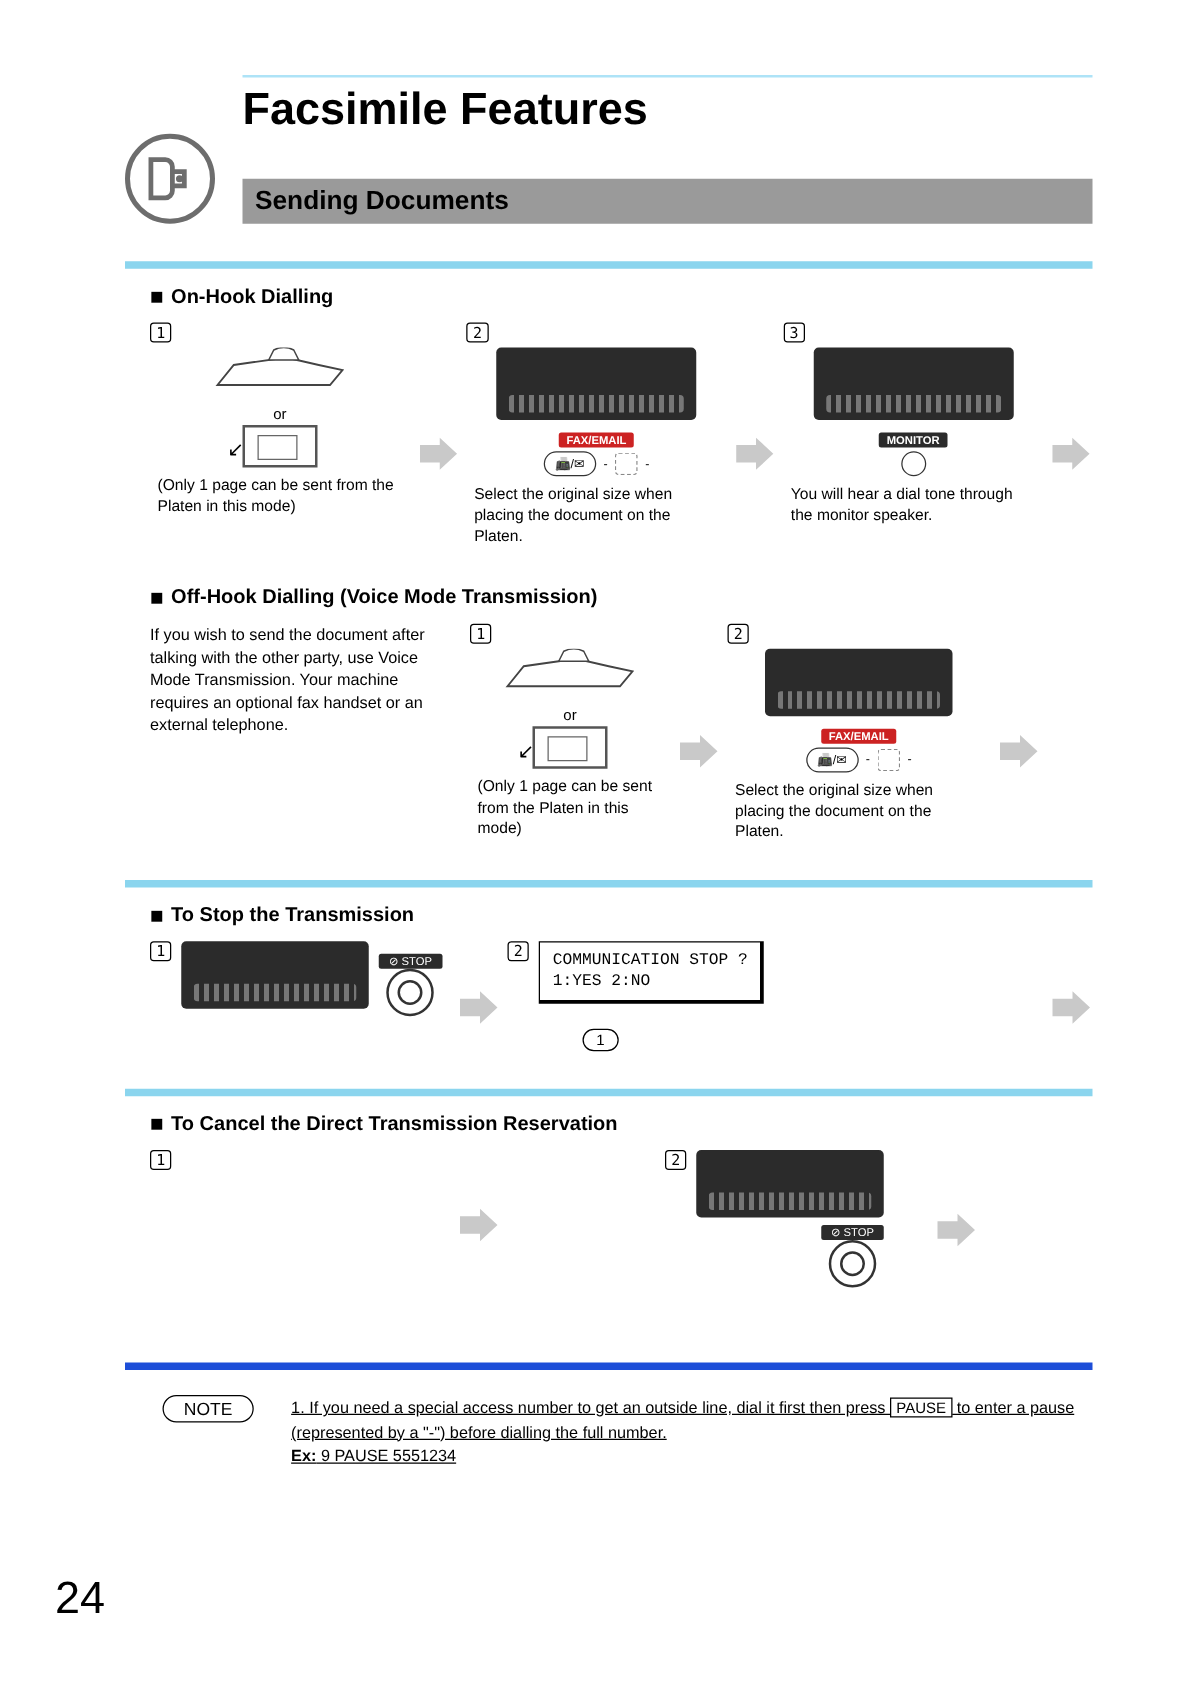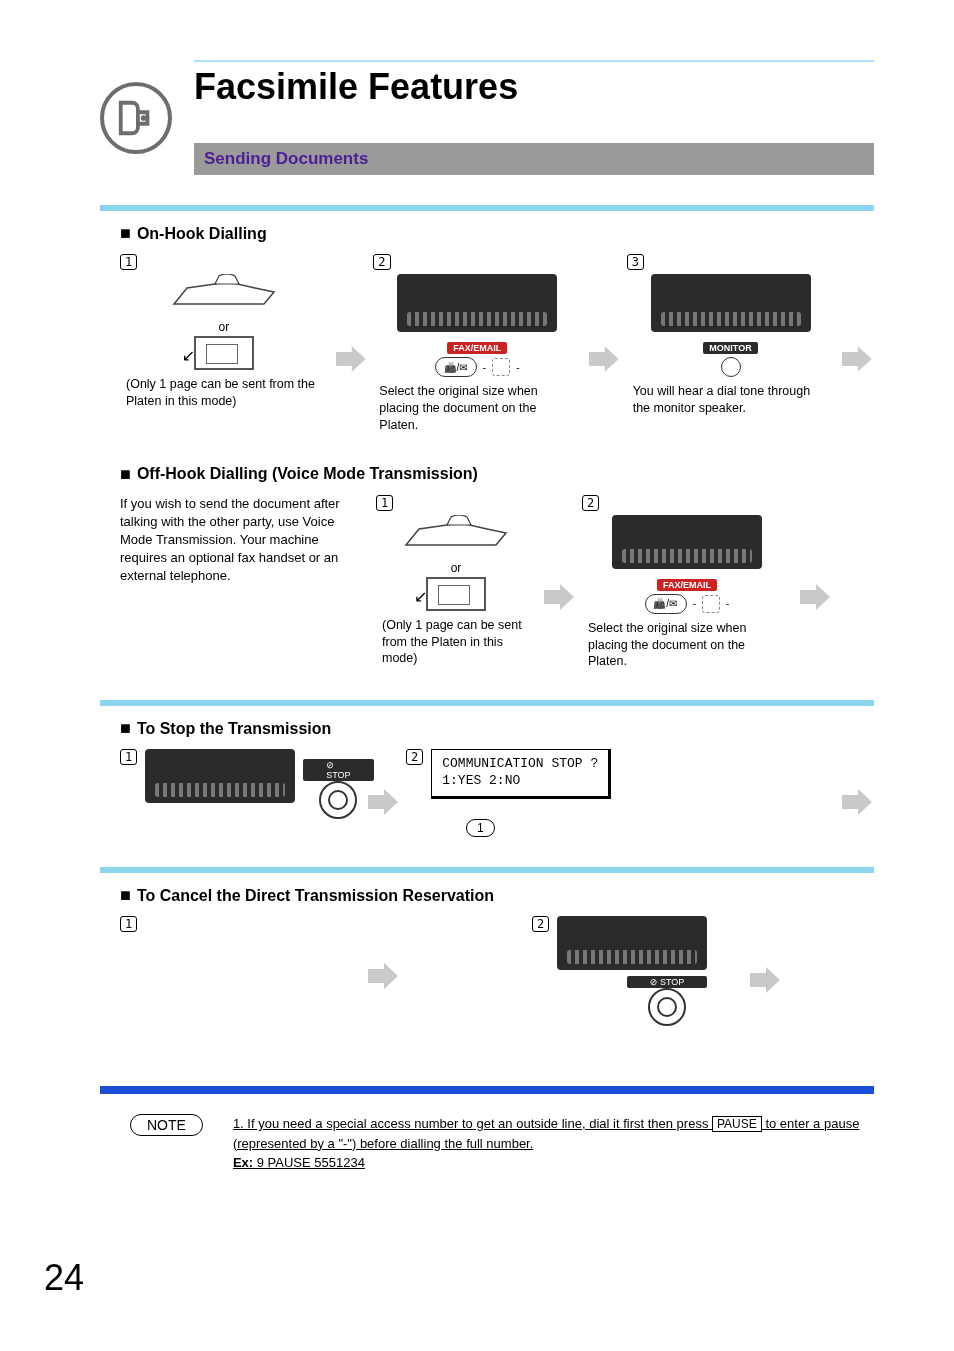--- a/index.html
+++ b/index.html
@@ -6,34 +6,34 @@
   body {
     background: #fff;
     font-family: Arial, Helvetica, sans-serif;
     width: 954px;
     height: 1351px;
     position: relative;
     color: #000;
     font-size: 13.5px;
   }
   .page { padding: 60px 80px 40px 100px; }
-  .header { display: flex; align-items: center; margin-bottom: 30px; }
+  .header { display: flex; align-items: flex-end; margin-bottom: 30px; }
   .header-icon {
     width: 72px; height: 72px;
     border: 4px solid #6d6d6d;
     border-radius: 50%;
     display: flex; align-items: center; justify-content: center;
     margin-right: 22px;
     flex-shrink: 0;
   }
   .header-icon svg { width: 42px; height: 42px; }
   .header-text { flex: 1; border-top: 2px solid #aee3f7; padding-top: 4px; }
   .page-title { font-size: 36px; font-weight: bold; margin-bottom: 8px; }
   .subtitle-bar {
-    background: #9a9a9a; color: #4c1d95; font-size: 17px; font-weight: bold;
+    background: #9a9a9a; color: #000000; font-size: 21px; font-weight: bold;
     padding: 6px 10px; width: 100%; margin-top: 35px;
   }
 
   .section-bar { height: 6px; background: #8bd5ee; margin-bottom: 12px; }
 
   .section-heading {
     font-size: 16px; font-weight: bold; margin-bottom: 10px;
     display: flex; align-items: center; gap: 6px;
   }
   .section-heading .bullet { font-size: 18px; }
@@ -95,39 +95,39 @@
   .detail-row { display: flex; align-items: center; gap: 6px; font-size: 10px; }
 
   .caption { font-size: 12.5px; line-height: 1.35; text-align: left; width: 100%; padding: 0 6px; }
 
   .arrow {
     width: 34px; height: 34px; align-self: center; margin-top: 30px;
   }
   .arrow svg { width: 100%; height: 100%; }
 
   .intro-text { font-size: 13px; line-height: 1.4; width: 240px; margin-right: 10px; }
-  .stop-label { background: #2b2b2b; color: #fff; font-size: 9px; padding: 1px 23px; border-radius: 2px; }
+  .stop-label { background: #2b2b2b; color: #fff; font-size: 9px; padding: 1px 8px; border-radius: 2px; }
   .stop-circle {
     width: 38px; height: 38px; border-radius: 50%;
     border: 2.5px solid #333; display: flex; align-items: center; justify-content: center;
   }
   .stop-circle-inner { width: 20px; height: 20px; border-radius: 50%; border: 2px solid #333; }
 
   .lcd-box {
     border: 1.5px solid #000; border-right: 3px solid #000; border-bottom: 3px solid #000;
     padding: 6px 10px; font-family: "Courier New", monospace; font-size: 13px;
     white-space: pre; line-height: 1.3; margin-bottom: 20px;
   }
   .key-oval {
     border: 1.5px solid #000; border-radius: 10px; padding: 1px 10px;
     font-size: 12px; display: inline-block;
   }
 
   .note-row {
-    border-top: 8px solid #1d4ed8; padding-top: 20px; margin-top: 60px;
+    border-top: 6px solid #1d4ed8; padding-top: 20px; margin-top: 60px;
     display: flex; align-items: flex-start; gap: 30px;
   }
   .note-badge {
     border: 1.5px solid #000; border-radius: 16px; padding: 2px 16px;
     font-size: 14px; flex-shrink: 0; margin-left: 30px;
   }
   .note-text { font-size: 13px; line-height: 1.5; text-decoration: underline; }
   .inline-key {
     border: 1px solid #000; padding: 0 4px; font-size: 12px;
     display: inline-block; line-height: 1.2;

